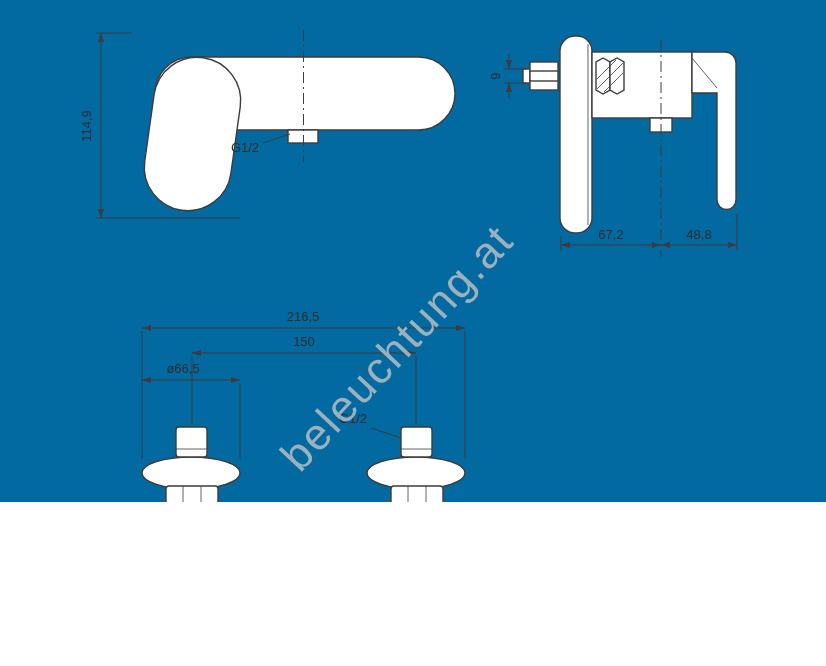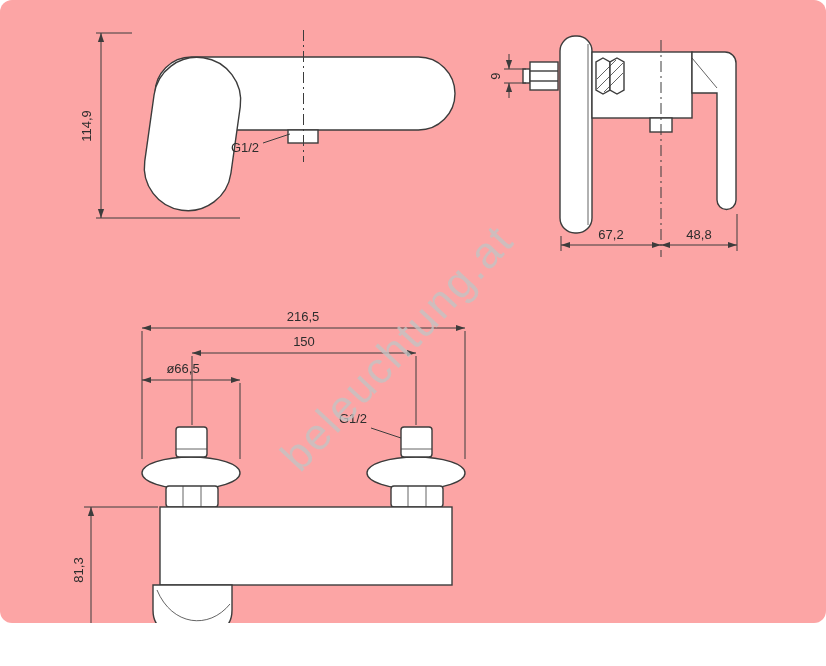--- a/index.html
+++ b/index.html
@@ -1,17 +1,17 @@
 <!DOCTYPE html>
 <html><head>
 <meta charset="utf-8">
 <style>
   html,body{margin:0;padding:0;background:#fff;}
-  .canvas{position:relative;width:826px;height:623px;background:#fca5a5;overflow:hidden;
-          font-family:"Liberation Sans", sans-serif;border-radius:12px;}
+  .canvas{position:relative;width:826px;height:502px;background:#0369a1;overflow:hidden;
+          font-family:"Liberation Sans", sans-serif;}
   svg{display:block;}
   .ln{fill:none;stroke:#3c3c3c;stroke-width:1.4;}
   .lnf{fill:#ffffff;stroke:#3c3c3c;stroke-width:1.4;}
   .thin{fill:none;stroke:#3c3c3c;stroke-width:.8;}
   .dim{fill:none;stroke:#3c3c3c;stroke-width:1;}
   .cl{fill:none;stroke:#3c3c3c;stroke-width:1;stroke-dasharray:11 4 2 4;}
   .dtext{font:13px "Liberation Sans", sans-serif;fill:#2d2d2d;}
   .wm{font:44px "Liberation Sans", sans-serif;letter-spacing:2px;opacity:.8;}
 </style>
 </head>

